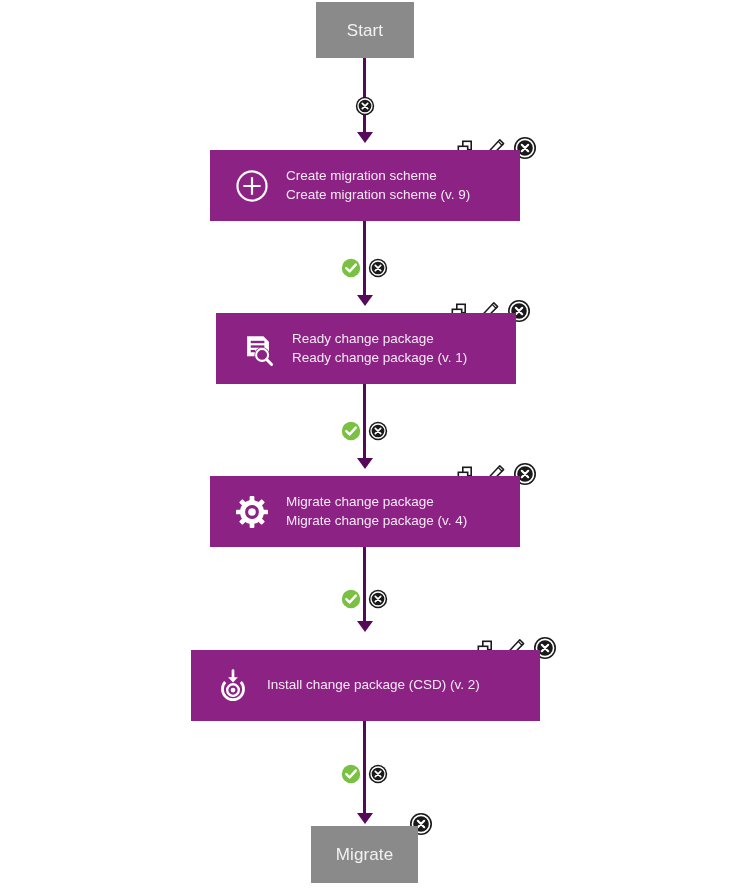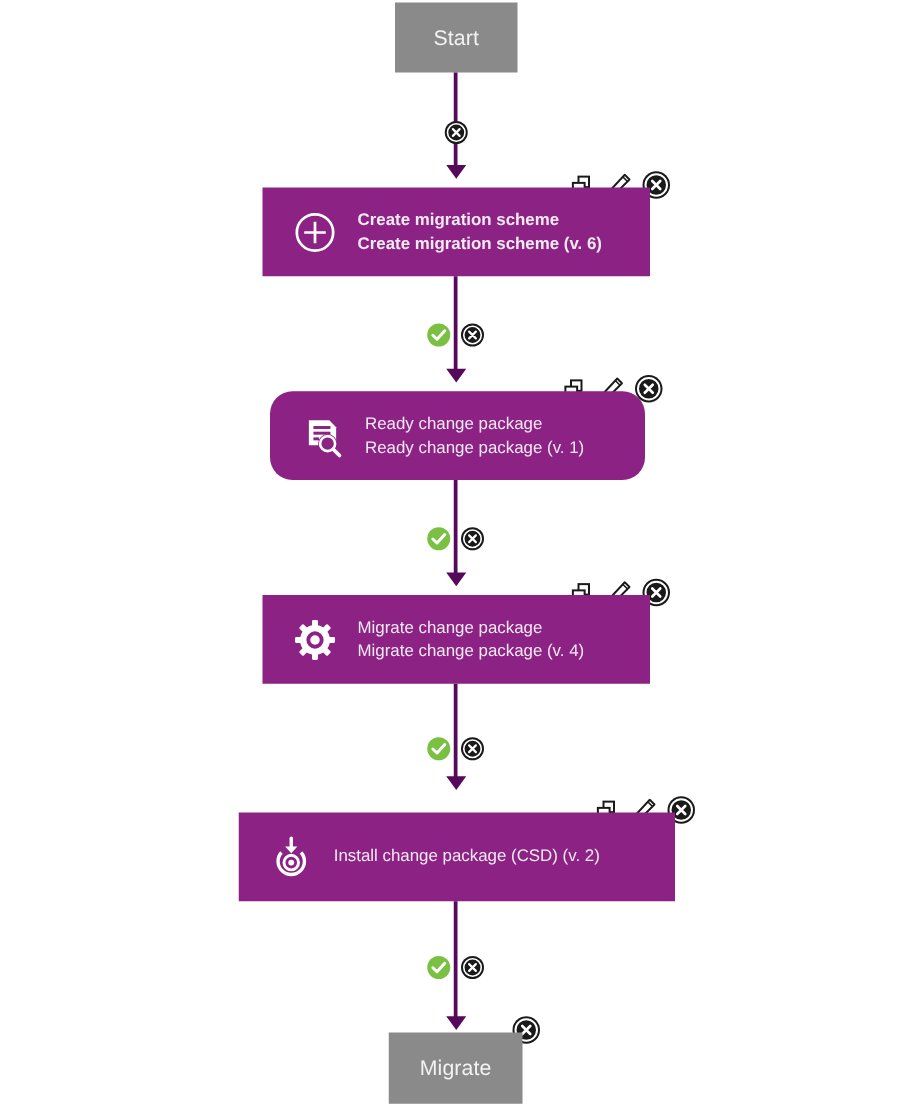--- a/index.html
+++ b/index.html
@@ -135,30 +135,30 @@
     <div class="tool del">
       <svg viewBox="0 0 24 24" width="24" height="24">
         <circle cx="12" cy="12" r="11" fill="#1a1a1a"></circle>
         <circle cx="12" cy="12" r="8.6" fill="none" stroke="#ffffff" stroke-width="1.6"></circle>
         <circle cx="12" cy="12" r="6.9" fill="#1a1a1a"></circle>
         <path d="M8.8 8.8 L15.2 15.2 M15.2 8.8 L8.8 15.2" stroke="#ffffff" stroke-width="2.1" stroke-linecap="round"></path>
       </svg>
     </div>
   </div>
 
-  <div class="node" style="left:210px;top:150px;width:310px;height:71px;font-weight:bold;">
+  <div class="node" style="left:210px;top:150px;width:310px;height:71px;">
     <div class="node-icon">
       <svg viewBox="0 0 44 44" width="40" height="40">
         <circle cx="22" cy="22" r="16" fill="none" stroke="#ffffff" stroke-width="2.4"></circle>
         <path d="M22 12.5 V31.5 M12.5 22 H31.5" stroke="#ffffff" stroke-width="2.4" stroke-linecap="butt"></path>
       </svg>
     </div>
     <div class="node-text">
       <span class="ln">Create migration scheme</span>
-      <span class="ln">Create migration scheme (v. 6)</span>
+      <span class="ln">Create migration scheme (v. 9)</span>
     </div>
   </div>
 
   <div class="conn" style="left:363px;top:221px;height:78px;"></div>
   <div class="arrowhead" style="left:357px;top:295px;"></div>
   <div class="badge" style="left:341px;top:258px;">
     <svg viewBox="0 0 20 20" width="20" height="20">
       <circle cx="10" cy="10" r="9.2" fill="#7ac143"></circle>
       <path d="M5.3 10.2 L8.6 13.4 L14.8 6.6" fill="none" stroke="#ffffff" stroke-width="2.4" stroke-linecap="round" stroke-linejoin="round"></path>
     </svg>
@@ -191,21 +191,21 @@
     <div class="tool del">
       <svg viewBox="0 0 24 24" width="24" height="24">
         <circle cx="12" cy="12" r="11" fill="#1a1a1a"></circle>
         <circle cx="12" cy="12" r="8.6" fill="none" stroke="#ffffff" stroke-width="1.6"></circle>
         <circle cx="12" cy="12" r="6.9" fill="#1a1a1a"></circle>
         <path d="M8.8 8.8 L15.2 15.2 M15.2 8.8 L8.8 15.2" stroke="#ffffff" stroke-width="2.1" stroke-linecap="round"></path>
       </svg>
     </div>
   </div>
 
-  <div class="node" style="left:216px;top:313px;width:300px;height:71px;border-radius:18px;">
+  <div class="node" style="left:216px;top:313px;width:300px;height:71px;">
     <div class="node-icon">
       <svg viewBox="0 0 44 44" width="40" height="40">
         <path d="M10 8 H28 L34 14 V30 H10 Z" fill="#ffffff"></path>
         <rect x="14" y="13" width="15" height="2.6" fill="#8c2283"></rect>
         <rect x="14" y="18" width="15" height="2.6" fill="#8c2283"></rect>
         <rect x="14" y="23" width="5" height="2.6" fill="#8c2283"></rect>
         <circle cx="26.5" cy="28.5" r="8.4" fill="#8c2283"></circle>
         <circle cx="26.5" cy="28.5" r="6.6" fill="none" stroke="#ffffff" stroke-width="2.3"></circle>
         <path d="M31.4 33.4 L37 39" stroke="#ffffff" stroke-width="3.2" stroke-linecap="round"></path>
       </svg>

